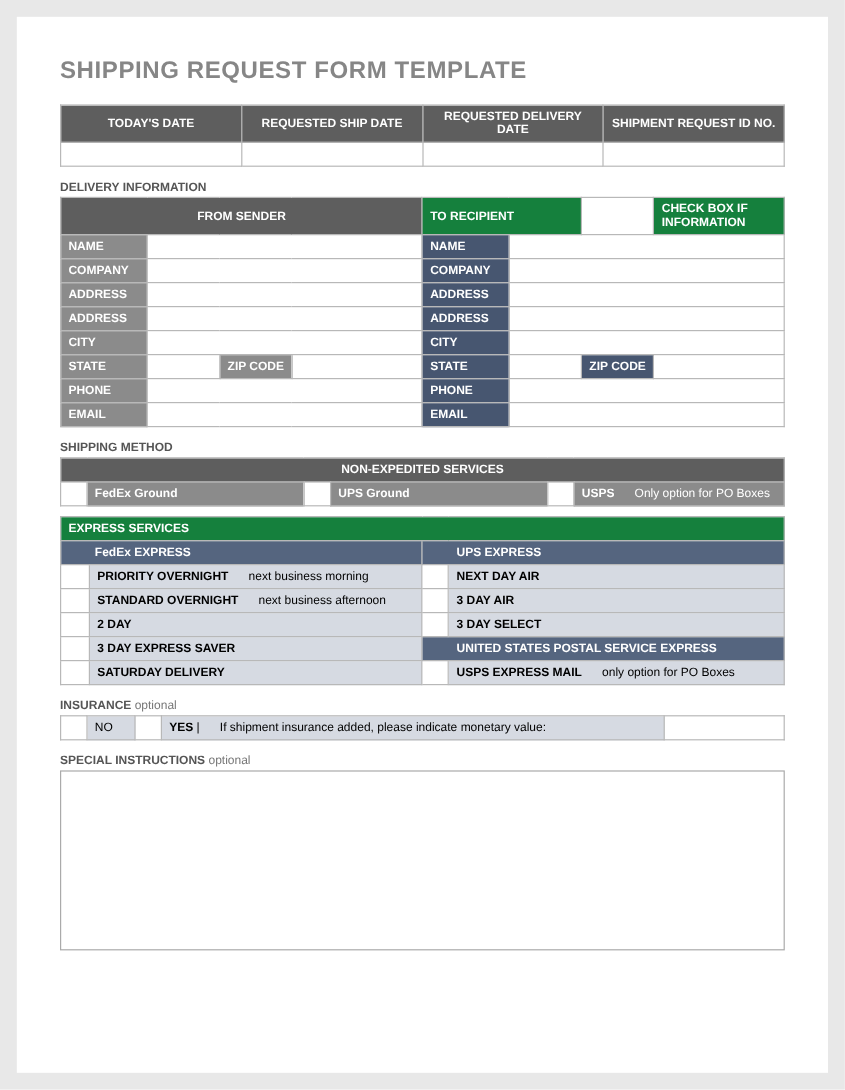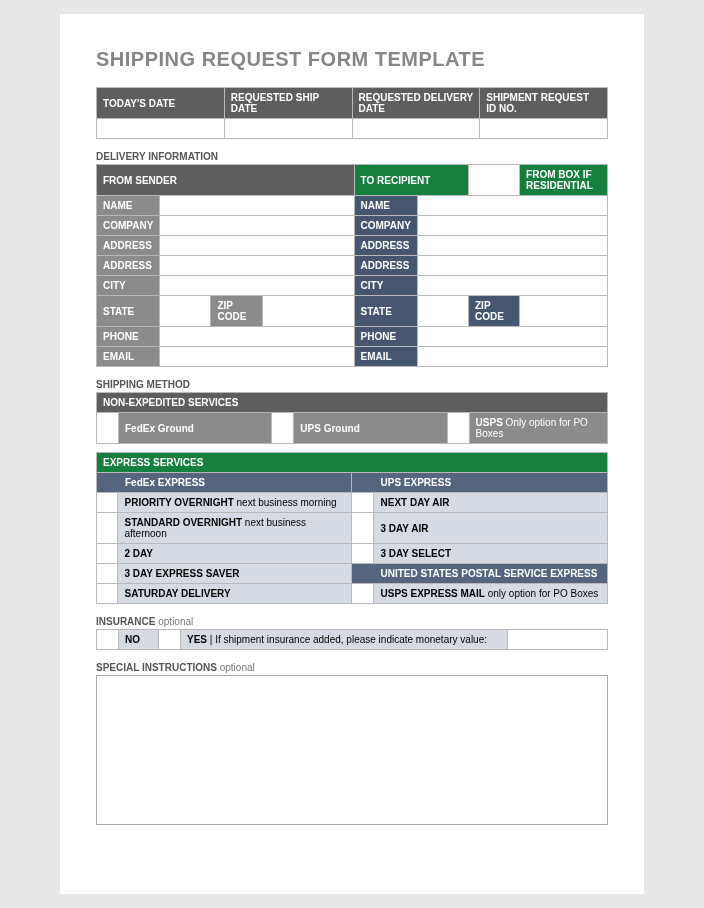--- a/index.html
+++ b/index.html
@@ -1,32 +1,32 @@
 <!DOCTYPE html>
 <html><head>
 <meta charset="utf-8">
 <style>
 * { box-sizing: border-box; margin: 0; padding: 0; }
 body { background: #e8e8e8; font-family: Arial, sans-serif; font-size: 10px; padding: 14px; }
-.page { background: #fff; width: 584px; margin: 0 auto; padding: 34px 36px; min-height: 880px; }
+.page { background: #fff; width: 676px; margin: 0 auto; padding: 34px 36px; min-height: 880px; }
 .title { font-size: 20px; font-weight: bold; color: #868686; letter-spacing: 0.5px; margin-bottom: 16px; }
 table { border-collapse: collapse; width: 100%; }
 td, th { border: 1px solid #b8b8b8; padding: 4px 6px; text-align: left; vertical-align: middle; height: 20px; font-size: 10px; }
-.hdr-dark { background: #5e5e5e; color: #fff; font-weight: bold; }
+.hdr-dark { background: #5e5e5e; color: #fff; font-weight: bold; text-align: center; }
 .hdr-navy { background: #15803d; color: #fff; font-weight: bold; }
 .hdr-navy2 { background: #475670; color: #fff; font-weight: bold; }
 .hdr-grey { background: #8b8b8b; color: #fff; font-weight: bold; }
 .hdr-slate { background: #55657f; color: #fff; font-weight: bold; padding-left: 28px; }
 .cell-blank { background: #fff; }
 .cell-light { background: #d6dae2; }
 .section-label { font-weight: bold; color: #555; font-size: 10px; margin-top: 12px; margin-bottom: 2px; }
 .section-label .opt { font-weight: normal; color: #777; margin-top: 47px; }
 .checkbox-cell { width: 22px; background: #fff; }
 .big-area { border: 1px solid #aaa; height: 150px; margin-top: 2px; }
-.normal-txt { font-weight: normal; }
+.normal-txt { font-weight: normal; padding-left: 14px; }
 .small-gap { height: 8px; }
 </style>
 </head>
 <body>
 
 <div class="page">
   <div class="title">SHIPPING REQUEST FORM TEMPLATE</div>
 
   <table>
     <tbody>
@@ -46,21 +46,21 @@
     </table>
 
   <div class="section-label">DELIVERY INFORMATION</div>
 
   <table>
     <tbody>
         <tr>
       <td class="hdr-dark" colspan="4" style="width:50%">FROM SENDER</td>
       <td class="hdr-navy" colspan="2">TO RECIPIENT</td>
       <td class="cell-blank checkbox-cell"></td>
-      <td class="hdr-navy">FROM BOX IF RESIDENTIAL</td>
+      <td class="hdr-navy">CHECK BOX IF INFORMATION</td>
     </tr>
     <tr>
       <td class="hdr-grey" style="width:12%">NAME</td>
       <td class="cell-blank" colspan="3"></td>
       <td class="hdr-navy2" style="width:12%">NAME</td>
       <td class="cell-blank" colspan="3"></td>
     </tr>
     <tr>
       <td class="hdr-grey">COMPANY</td>
       <td class="cell-blank" colspan="3"></td>
@@ -170,21 +170,21 @@
     </tr>
   </tbody>
     </table>
 
   <div class="section-label"><span>INSURANCE</span> <span class="opt">optional</span></div>
 
   <table>
     <tbody>
         <tr>
       <td class="checkbox-cell"></td>
-      <td class="cell-light" style="width:40px;font-weight:bold">NO</td>
+      <td class="cell-light" style="width:40px;font-weight:normal">NO</td>
       <td class="checkbox-cell"></td>
       <td class="cell-light"><b>YES</b><span>   |   </span><span class="normal-txt">If shipment insurance added, please indicate monetary value:</span></td>
       <td class="cell-blank" style="width:100px"></td>
     </tr>
   </tbody>
     </table>
 
   <div class="section-label"><span>SPECIAL INSTRUCTIONS</span> <span class="opt">optional</span></div>
   <div class="big-area"></div>
 

